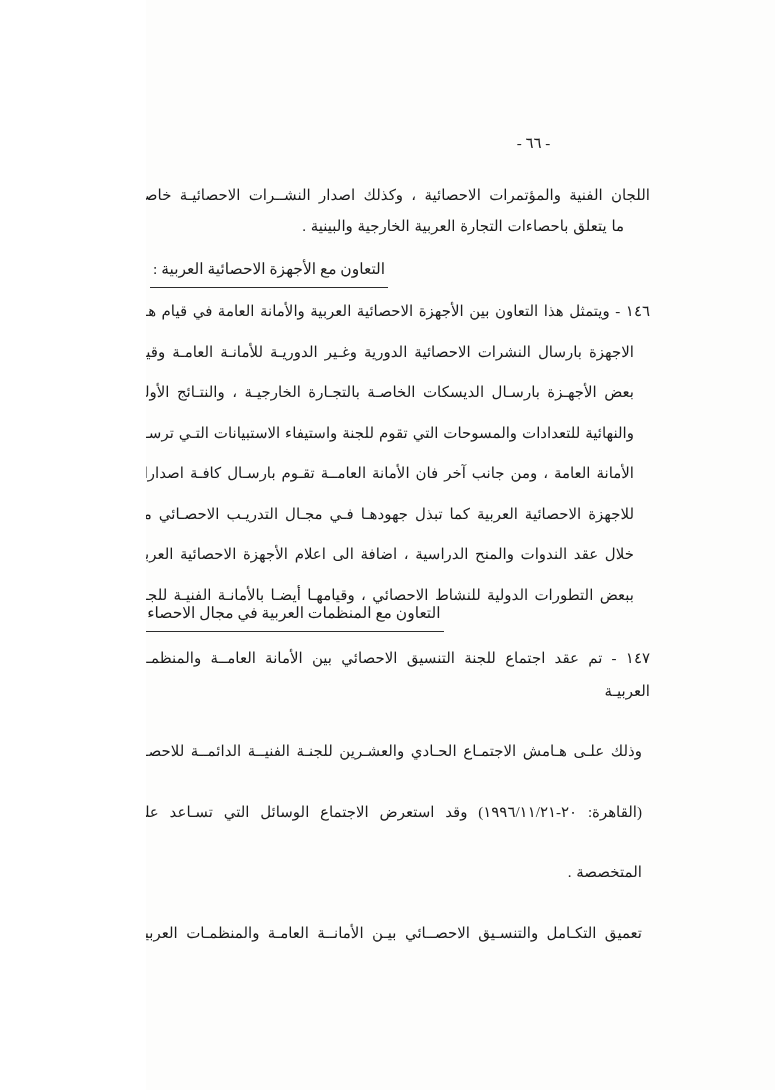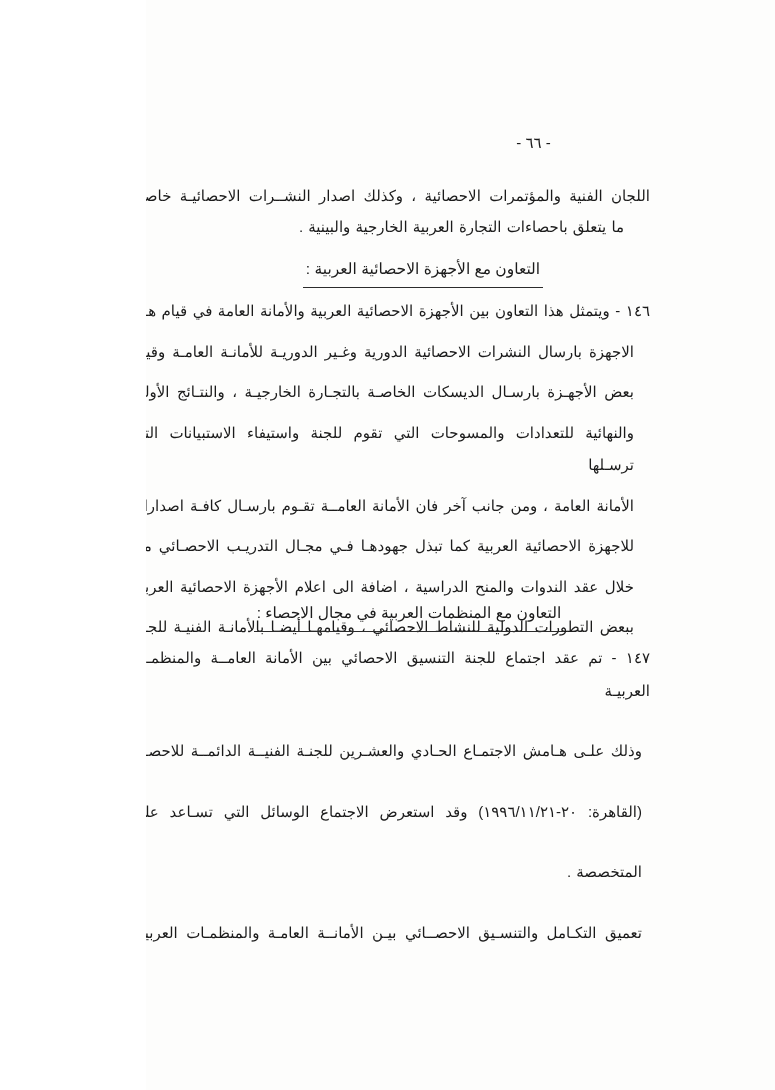--- a/index.html
+++ b/index.html
@@ -5,21 +5,21 @@
   html, body {
     margin: 0;
     padding: 0;
     background: #ffffff;
   }
   .page {
     position: relative;
     width: 629px;
     height: 1090px;
     background: #fdfdfc;
-    font-family: Liberation Sans, sans-serif;
+    font-family: Liberation Serif, serif;
     color: #1b1b1b;
     direction: rtl;
     overflow: hidden;
   }
   .page-number {
     position: absolute;
     top: 134px;
     left: 0;
     width: 775px;
     text-align: center;
@@ -43,23 +43,23 @@
   .intro-line { line-height: 31px; }
   .tail {
     text-align: right;
     text-align-last: right;
   }
   .ind26 { padding-right: 26px; }
   .ind16 { padding-right: 16px; margin-top: 8px; }
   .ind8  { padding-right: 8px; margin-top: 28px; }
   .heading-wrap {
     position: absolute;
-    right: 113px;
+    right: 125px;
     width: 522px;
-    text-align: center;
+    text-align: left;
   }
   .heading {
     display: inline-block;
     font-size: 15.5px;
     line-height: 24px;
     border-bottom: 1.3px solid #2b2b2b;
     padding: 0 3px 6px 3px;
     white-space: nowrap;
   }
   #intro { top: 180px; }

